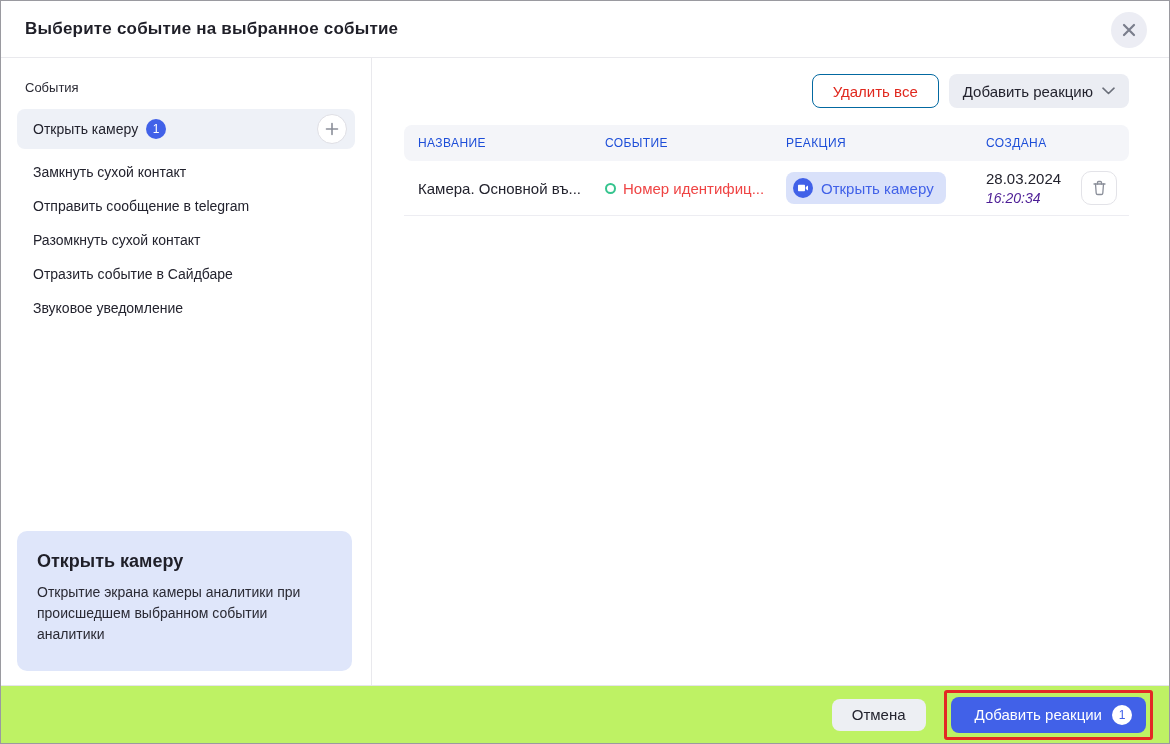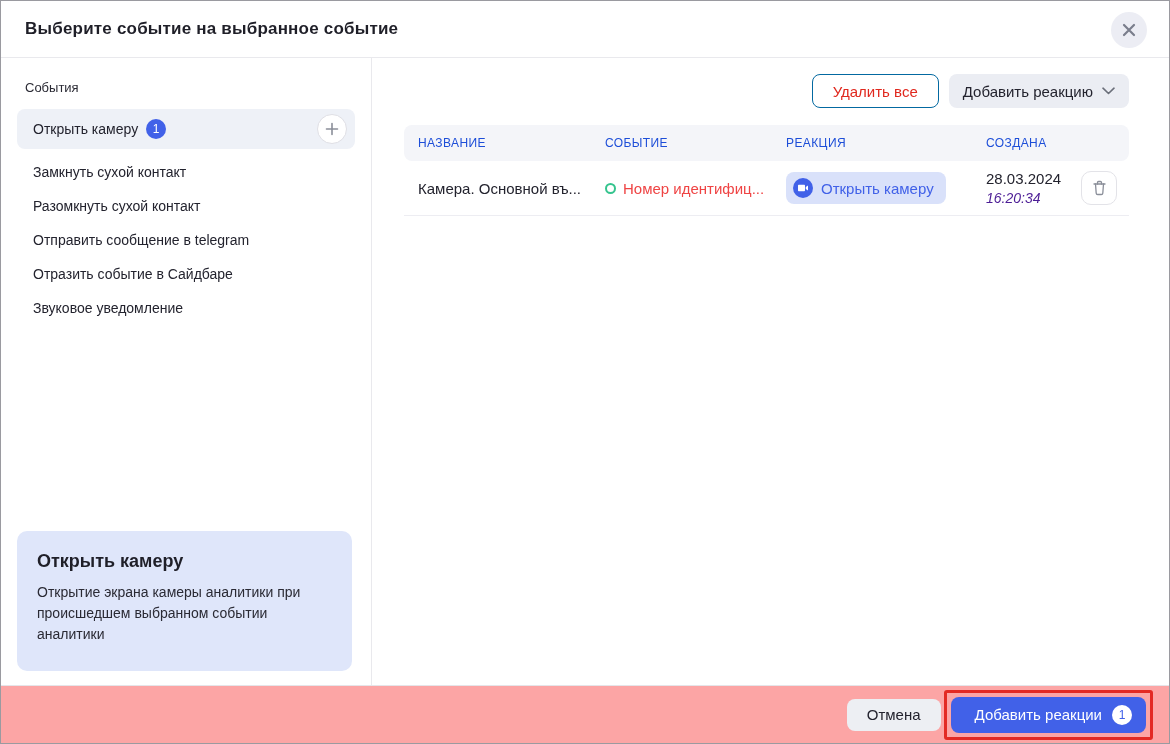--- a/index.html
+++ b/index.html
@@ -87,26 +87,26 @@
   }
   .cell-created { display:flex; align-items:center; justify-content:space-between; }
   .created-date { font-size:15px; color:#23232e; line-height:20px; }
   .created-time { font-size:14px; color:#4c1d95; line-height:18px;font-style:italic; }
   .trash-btn {
     width:36px; height:34px; border-radius:10px; background:#fff; border:1px solid #e3e3e8;
     display:flex; align-items:center; justify-content:center; cursor:pointer; margin-right:2px;
   }
   
   .modal-footer {
-    height:58px; flex:0 0 58px; border-top:1px solid #e5e5e9; background:#fca5a5;
+    height:58px; flex:0 0 58px; border-top:1px solid #e5e5e9; background:#bef264;
     display:flex; align-items:center; justify-content:flex-end; padding-right:16px;padding-left:18px;
   }
   .cancel-btn { background:#edeff3; border:none; color:#23232e; height:32px; padding:0 20px; }
   .submit-highlight {
-    border:3px solid #e32a24; border-radius:3px; padding:4px; margin-left:3px;
+    border:3px solid #e32a24; border-radius:3px; padding:4px; margin-left:18px;
     display:flex; align-items:center;
   }
   .submit-btn {
     background:#4161e8; border:none; color:#fff; height:36px; padding:0 14px 0 24px;
     display:inline-flex; align-items:center; gap:10px; font-size:15px;
   }
   .submit-badge {
     width:20px; height:20px; border-radius:50%; background:#fff; color:#4161e8;
     font-size:12px; display:inline-flex; align-items:center; justify-content:center;
   }
@@ -142,24 +142,24 @@
                 <path d="M7 1.5 V12.5 M1.5 7 H12.5" stroke="#8a8e99" stroke-width="1.6" stroke-linecap="round"></path>
               </svg>
           </span>
         </button>
       </div>
 
       <div class="event-item">
         <span>Замкнуть сухой контакт</span>
       </div>
       <div class="event-item">
+        <span>Отправить сообщение в telegram</span>
+      </div>
+      <div class="event-item">
         <span>Разомкнуть сухой контакт</span>
-      </div>
-      <div class="event-item">
-        <span>Отправить сообщение в telegram</span>
       </div>
       <div class="event-item">
         <span>Отразить событие в Сайдбаре</span>
       </div>
       <div class="event-item">
         <span>Звуковое уведомление</span>
       </div>
 
       <div class="info-card">
         <div class="info-card-title">Открыть камеру</div>

